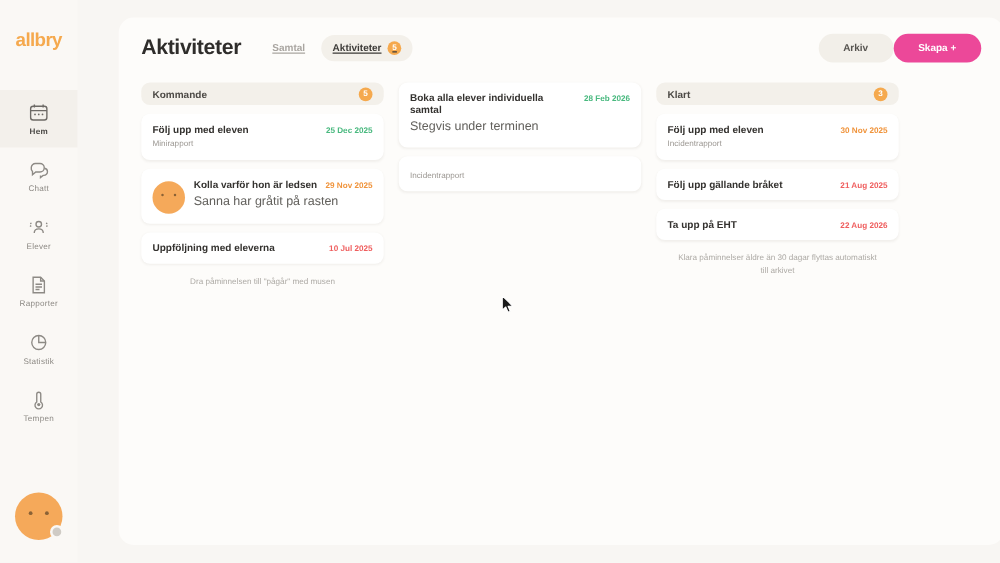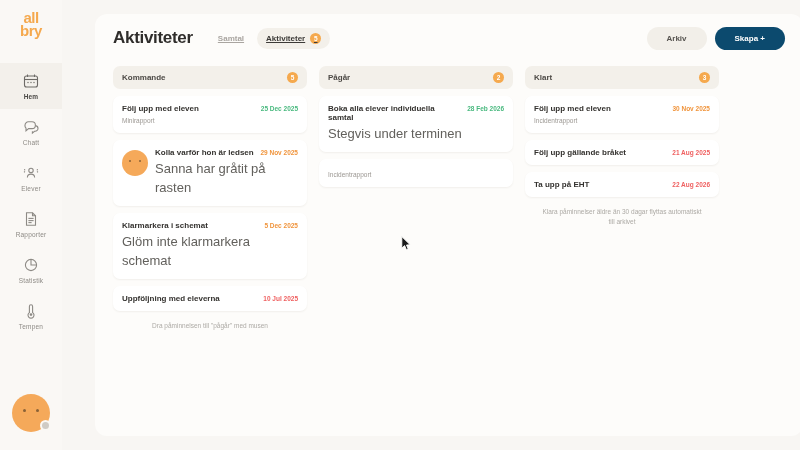--- a/index.html
+++ b/index.html
@@ -16,23 +16,23 @@
   }
 
   
   #sidebar {
     position: absolute; left: 0; top: 0;
     width: 62px; height: 450px;
     background: #faf8f5;
     display: flex; flex-direction: column; align-items: center;
   }
   #logo {
-    margin-top: 7px;
+    margin-top: 16px;
     width: 46px; height: 34px;
-    display: flex; flex-direction: column;
+    display: flex; flex-direction: row;
     align-items: center; justify-content: center;
     line-height: 0.88;
   }
   .logo-line {
     font-size: 15px; font-weight: bold; color: #f5a94e;
     letter-spacing: -0.5px;
   }
   #nav { margin-top: 22px; width: 62px; }
   .nav-item {
     width: 62px; height: 46px;
@@ -98,47 +98,47 @@
   .tab.active {
     background: #f3f0ea; color: #3c3a37;
   }
   .tab-badge {
     display: inline-flex; align-items: center; justify-content: center;
     width: 11px; height: 11px; border-radius: 50%;
     background: #f5a94e; color: #fff;
     font-size: 6.5px; font-weight: bold;
   }
   #header-actions {
-    margin-left: auto; display: flex; align-items: center; gap: 8px;
+    margin-left: auto; display: flex; align-items: center; 
   }
   .btn {
     border: none; cursor: pointer;
     font-family: "Liberation Sans", sans-serif;
     font-size: 8px; font-weight: bold;
     border-radius: 14px;
   }
   #btn-arkiv {
     background: #f2efe9; color: #56534f;
     padding: 7px 20px;
   }
   #btn-skapa {
-    background: #0c4a6e; color: #ffffff;
+    background: #ec4899; color: #ffffff;
     padding: 7px 20px;
   }
 
   
   #board {
     display: flex; gap: 12px;
     padding: 4px 18px 0 18px;
   }
   .column { width: 194px; }
   .col-header {
     background: #f3f0ea;
     border-radius: 7px;
-    height: 23px;
+    height: 18px;
     display: flex; align-items: center;
     padding: 0 9px;
     margin-bottom: 7px;
   }
   .col-title {
     font-size: 8px; font-weight: bold; color: #4c4945;
   }
   .col-badge {
     margin-left: auto;
     width: 11px; height: 11px; border-radius: 50%;
@@ -179,21 +179,21 @@
   }
   .card-date {
     font-size: 6.5px; font-weight: bold; white-space: nowrap;
   }
   .date-green { color: #49b97f; }
   .date-orange { color: #f0943c; }
   .date-red { color: #ef5f5f; }
   .card-sub {
     font-size: 6.5px; color: #9b9792; margin-top: 3px; line-height: 1.45;
   }
-  .card-sub.big { font-size: 13px; color: #62605c; }
+  .card-sub.big { font-size: 10px; color: #62605c; }
   .col-note {
     font-size: 6.5px; color: #adaaa5;
     text-align: center; line-height: 1.5;
     padding: 3px 14px 0 14px;
   }
 
   
   #cursor {
     position: absolute; left: 401px; top: 236px;
     width: 11px; height: 15px; pointer-events: none;
@@ -338,41 +338,28 @@
               <div class="card-top">
                 <span class="card-title">Kolla varför hon är ledsen</span>
                 <span class="card-date date-orange">29 Nov 2025</span>
               </div>
               <div class="card-sub big">Sanna har gråtit på rasten</div>
             </div>
           </div>
           <div class="card">
             <div class="card-body">
               <div class="card-top">
-                <span class="card-title">Klarmarkera i schemat</span>
-                <span class="card-date date-orange">5 Dec 2025</span>
-              </div>
-              <div class="card-sub big">Glöm inte klarmarkera schemat</div>
-            </div>
-          </div>
-          <div class="card">
-            <div class="card-body">
-              <div class="card-top">
                 <span class="card-title">Uppföljning med eleverna</span>
                 <span class="card-date date-red">10 Jul 2025</span>
               </div>
             </div>
           </div>
           <div class="col-note">Dra påminnelsen till "pågår" med musen</div>
         </div>
         <div class="column">
-          <div class="col-header">
-            <span class="col-title">Pågår</span>
-            <span class="col-badge">2</span>
-          </div>
           <div class="card">
             <div class="card-body">
               <div class="card-top">
                 <span class="card-title">Boka alla elever individuella samtal</span>
                 <span class="card-date date-green">28 Feb 2026</span>
               </div>
               <div class="card-sub big">Stegvis under terminen</div>
             </div>
           </div>
           <div class="card">

